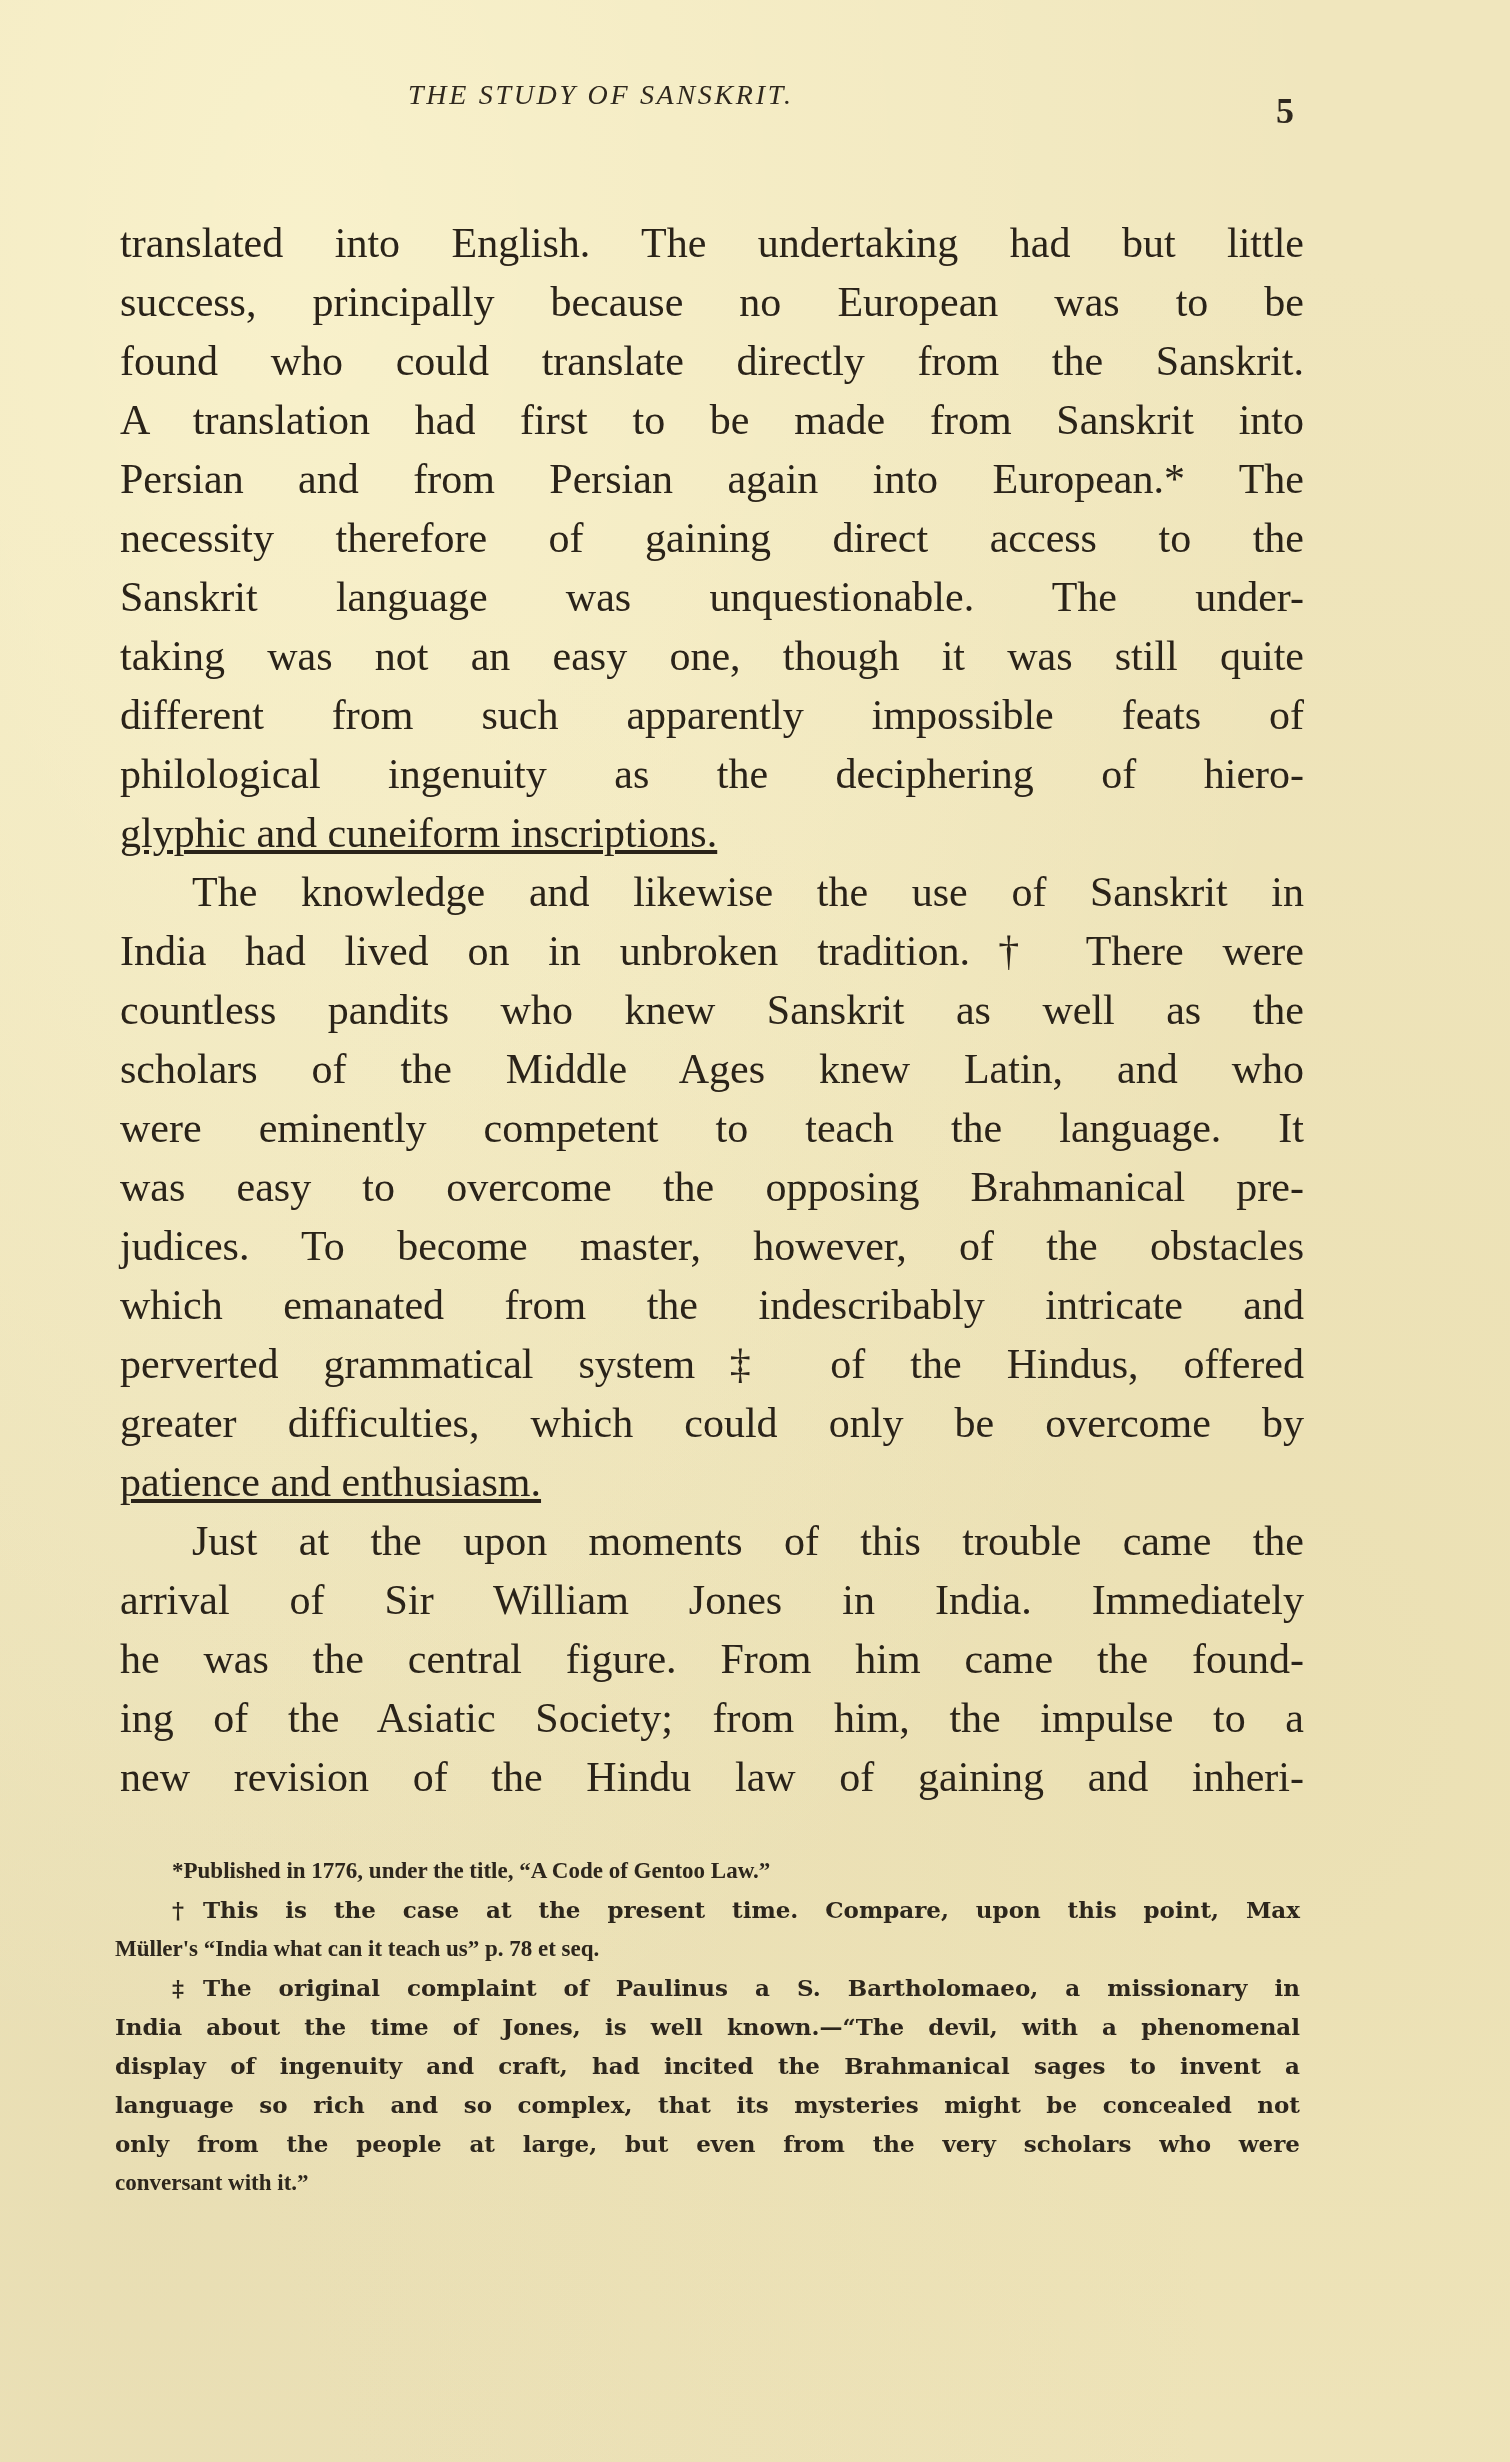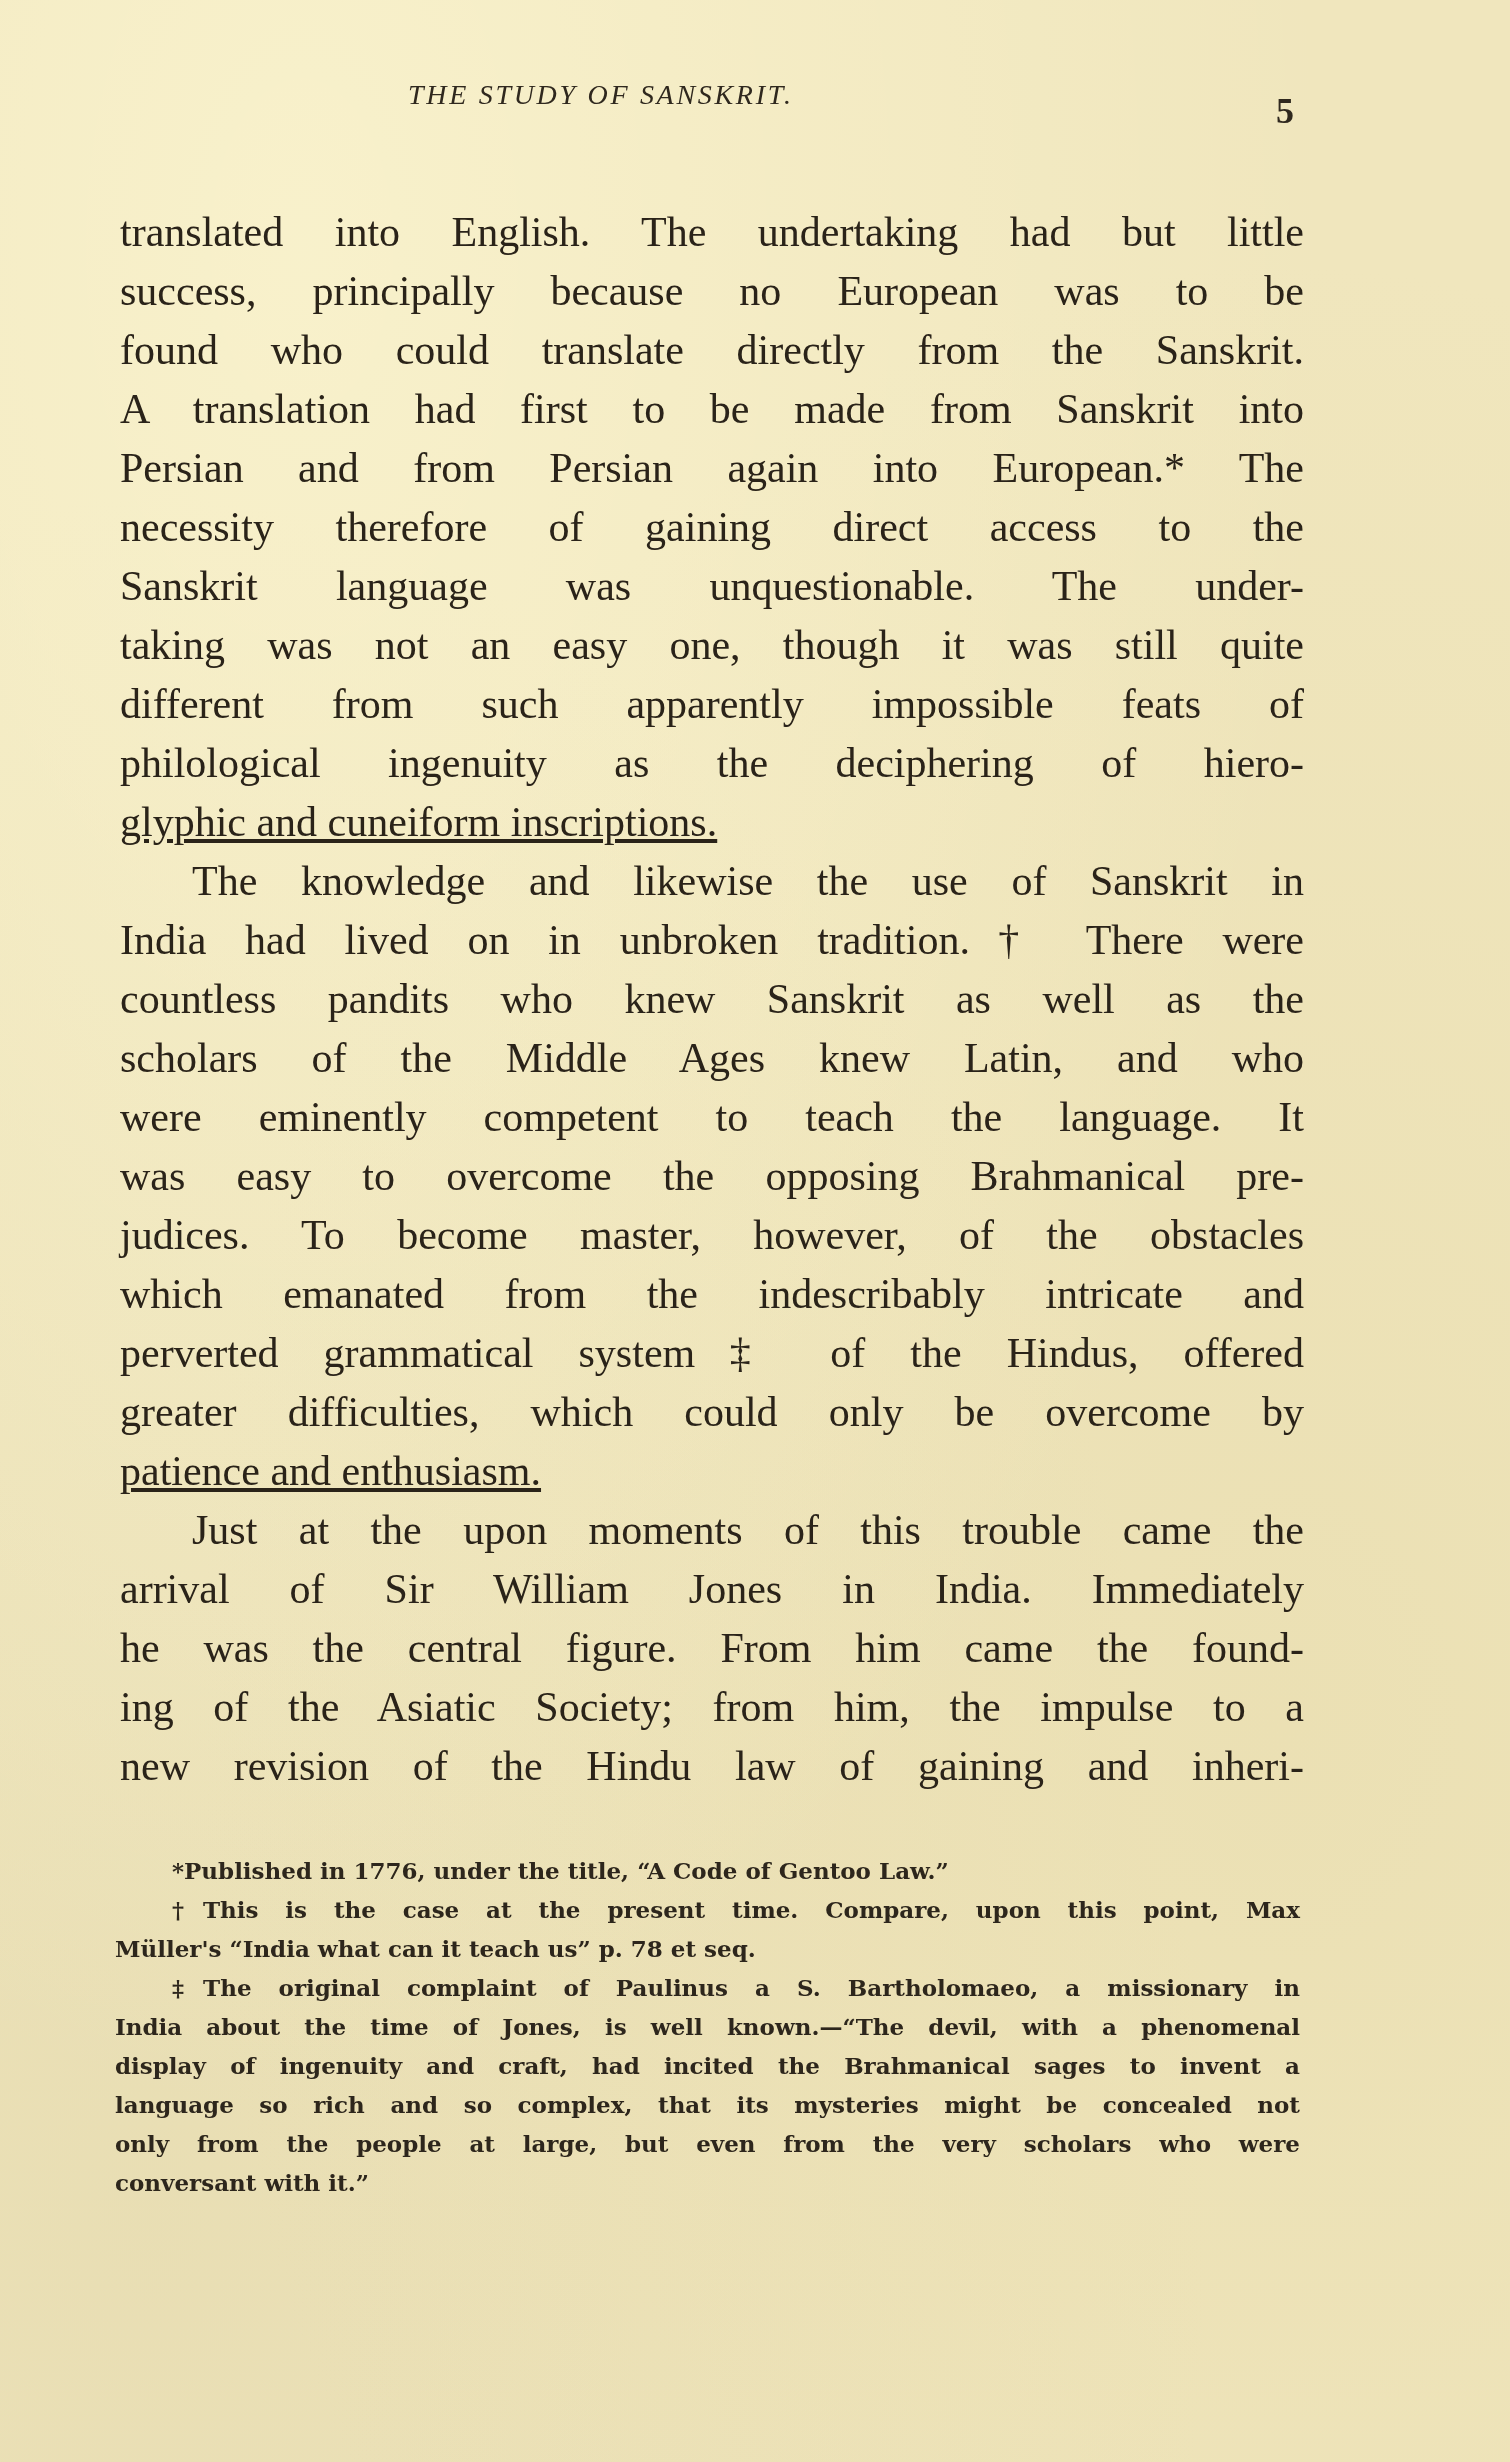--- a/index.html
+++ b/index.html
@@ -18,21 +18,21 @@
     font-family: "Liberation Serif", "DejaVu Serif", serif;
     font-style: italic; font-size: 28px; letter-spacing: 2.7px;
     color: #2f281e;
   }
   .page-number {
     position: absolute; top: 90px; left: 1276px;
     font-family: "Liberation Serif", "DejaVu Serif", serif;
     font-size: 36px; color: #2f281e; font-weight: bold;
   }
   .body-text {
-    position: absolute; left: 120px; top: 203px; width: 1184px;
+    position: absolute; left: 120px; top: 214px; width: 1184px;
     font-family: "Liberation Serif", "DejaVu Serif", serif;
     font-size: 42px; line-height: 59px;
     color: #2a2319;
   }
   .line {
     display: block; height: 59px; white-space: nowrap;
     text-align: justify; text-align-last: justify;
   }
   .line.indent { padding-left: 72px; }
   .line.last { text-align-last: left; text-decoration: underline; }
@@ -40,21 +40,21 @@
     position: absolute; left: 115px; top: 1851px; width: 1185px;
     font-family: "DejaVu Serif", "Liberation Serif", serif;
     font-weight: bold; font-size: 23px; line-height: 39px;
     color: #2d261c;
   }
   .fline {
     display: block; height: 39px; white-space: nowrap;
     text-align: justify; text-align-last: justify;
   }
   .fline.indent { padding-left: 57px; }
-  .fline.last { text-align-last: left; }
+  .fline.last { text-align-last: left; font-family: Liberation Serif, serif; }
 </style>
 </head>
 <body>
 
 <div class="running-head">THE STUDY OF SANSKRIT.</div>
 <div class="page-number">5</div>
 
 <div class="body-text">
   <span class="line">translated into English. The undertaking had but little</span>
   <span class="line">success, principally because no European was to be</span>

